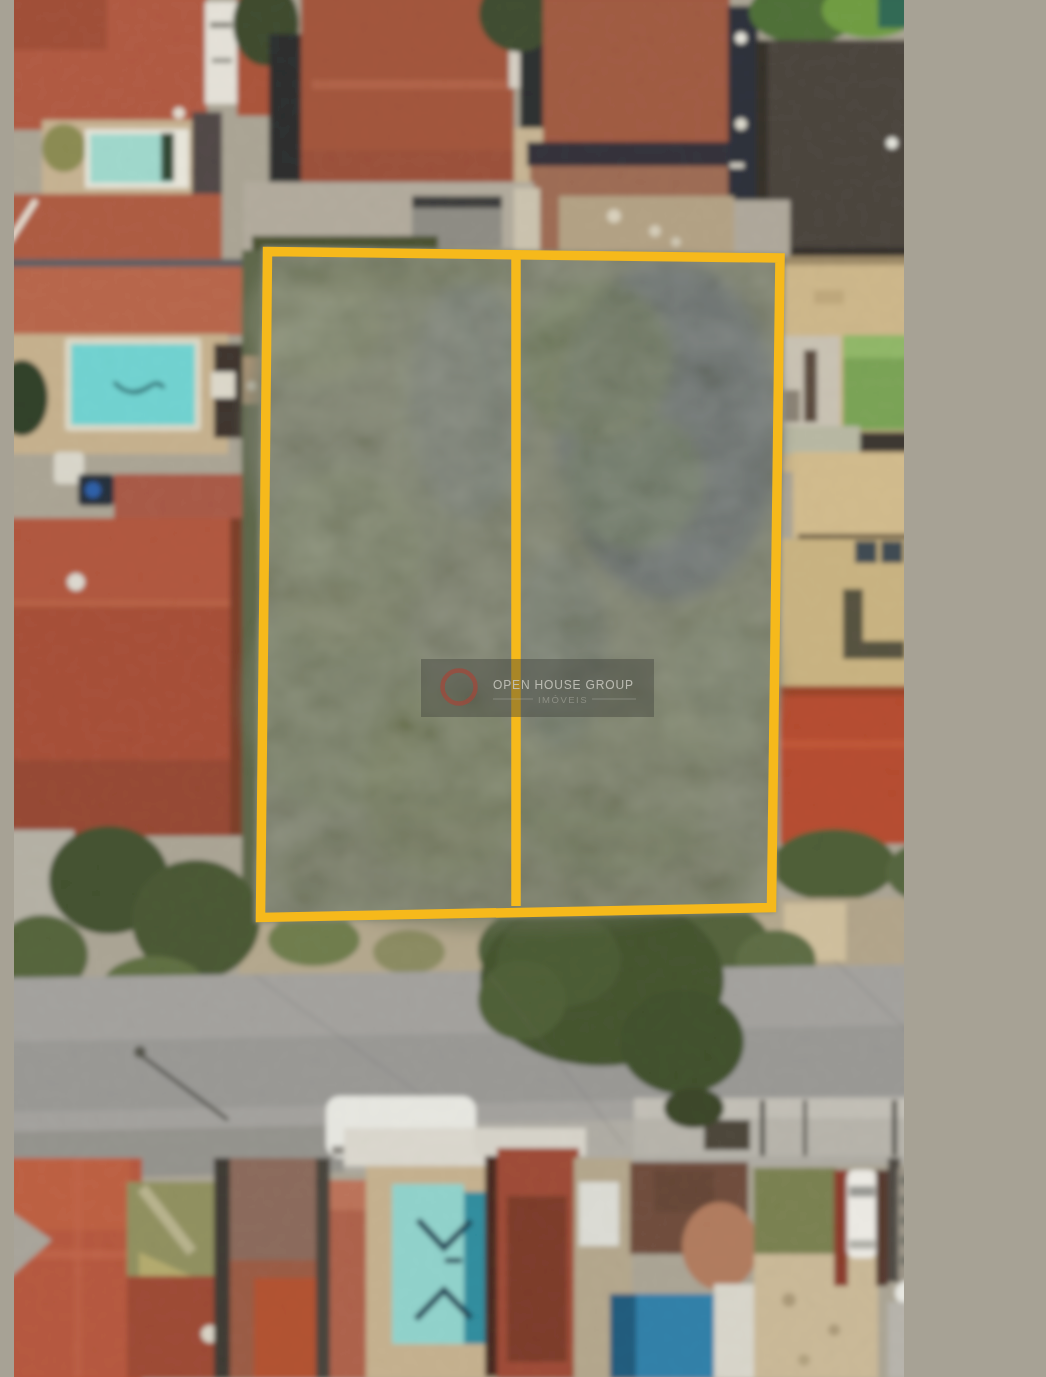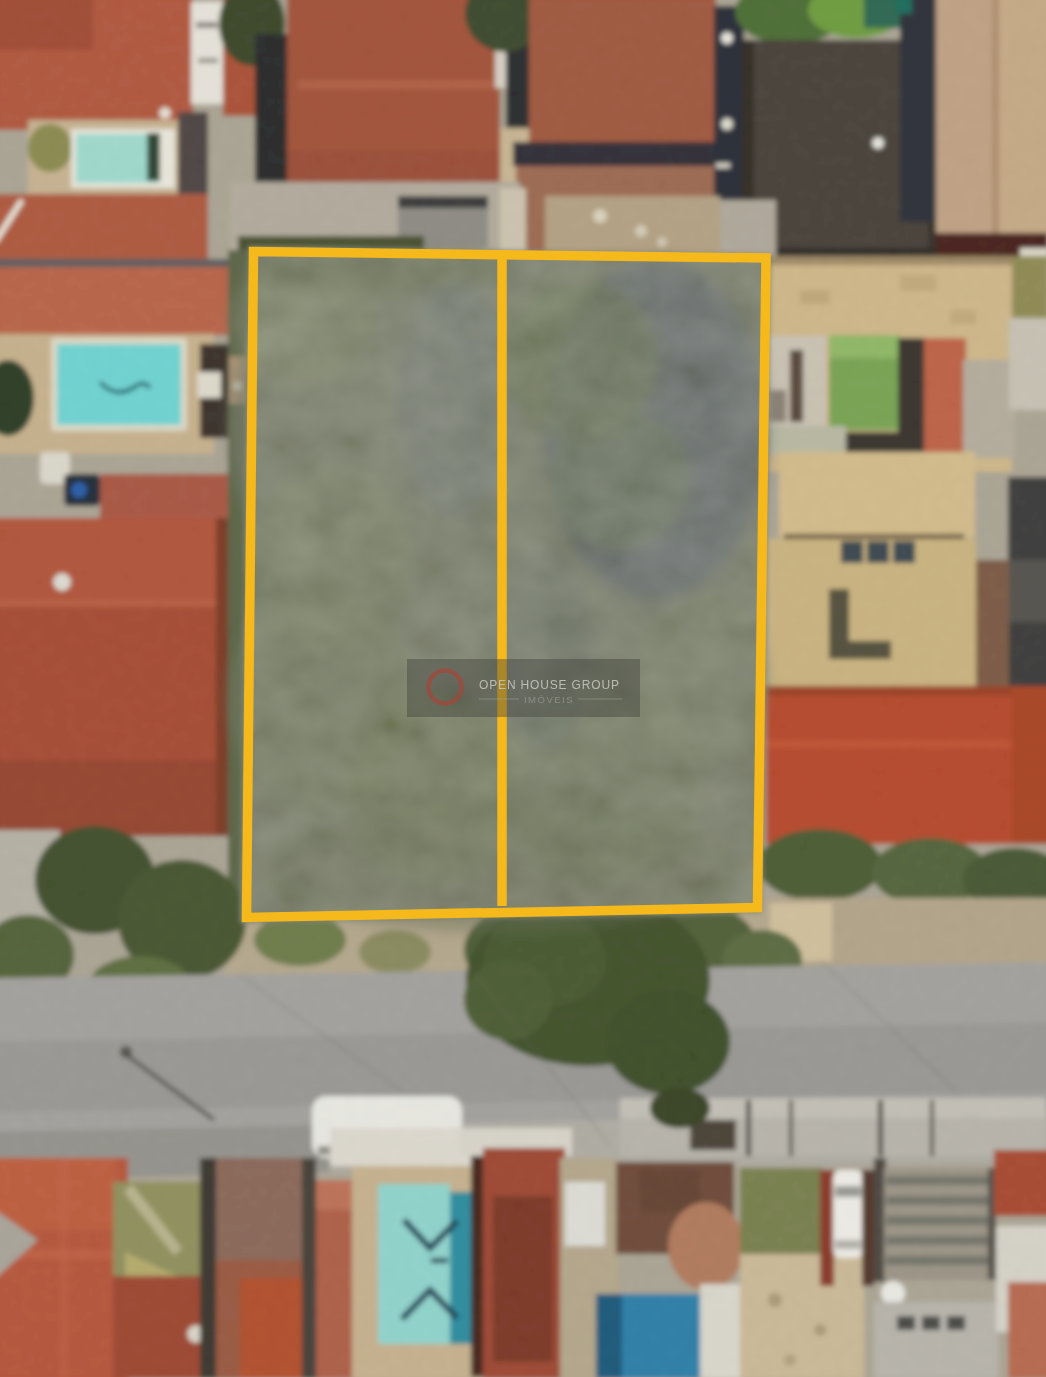--- a/index.html
+++ b/index.html
@@ -1,16 +1,16 @@
 <!DOCTYPE html>
 <html><head>
 <meta charset="utf-8">
 <style>
   html,body{margin:0;padding:0;background:#a7a295;}
-  #stage{position:relative;width:1046px;height:1377px;overflow:hidden;font-family:"Liberation Sans",sans-serif;}
+  #stage{position:relative;width:890px;height:1377px;overflow:hidden;font-family:"Liberation Sans",sans-serif;margin-left:14px;}
   svg{display:block;}
 </style>
 </head>
 <body>
 <div id="stage">
 <svg width="1046" height="1377" viewBox="0 0 1046 1377">
 <defs>
   <filter id="b" x="-8%" y="-8%" width="116%" height="116%">
           <feGaussianBlur stdDeviation="2.6"></feGaussianBlur>
         </filter>

